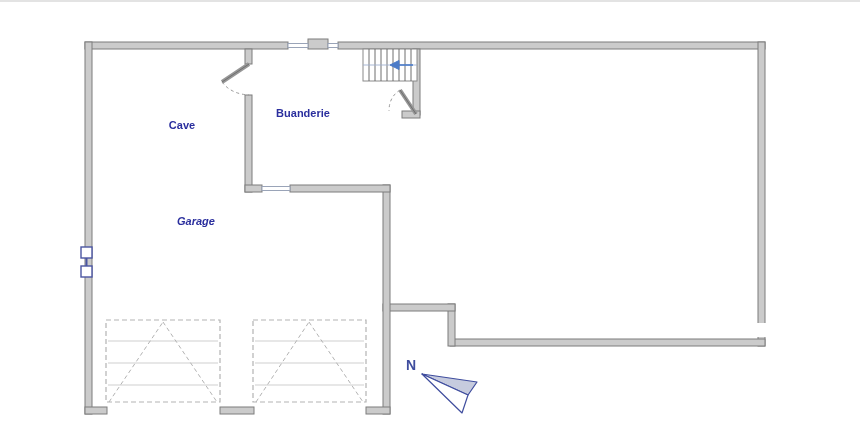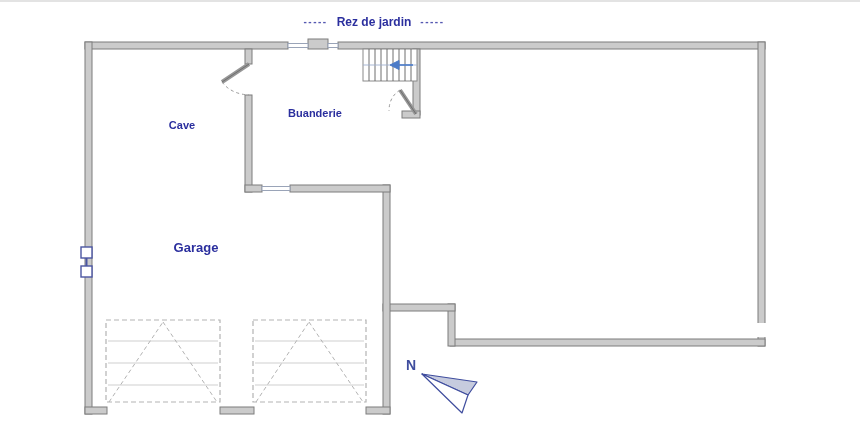--- a/index.html
+++ b/index.html
@@ -18,22 +18,22 @@
     transform:translate(-50%,-50%);
     color:#2b2f9e;
     font-weight:bold;
     white-space:nowrap;
     user-select:none;
   }
   .title-lbl{top:20px;left:374px;font-size:12px;}
   .title-lbl .dash{font-size:10px;letter-spacing:1.5px;opacity:.8;vertical-align:1px;}
   .title-lbl .ttl{margin:0 9px;}
   .cave-lbl{top:123px;left:182px;font-size:11px;text-align:center;}
-  .buanderie-lbl{top:111px;left:315px;font-size:11px;}
-  .garage-lbl{top:245px;left:196px;font-size:13px;}
+  .buanderie-lbl{top:111px;left:303px;font-size:11px;}
+  .garage-lbl{top:219px;left:196px;font-size:11px;font-style:italic;}
   .north-lbl{top:363px;left:411px;font-size:14px;color:#3f4d9e;}
 </style>
 </head>
 <body>
 
 <div class="plan">
 
   <svg width="860" height="431" viewBox="0 0 860 431">
 
     <g fill="#cbcbcb" stroke="#7d7d7d" stroke-width="1">
@@ -135,22 +135,19 @@
       <rect x="81" y="245" width="11" height="11" fill="#ffffff" stroke-width="1.4"></rect>
       <rect x="81" y="264" width="11" height="11" fill="#ffffff" stroke-width="1.4"></rect>
     </g>
 
     <g stroke="#3f4d9e" stroke-width="1.2" stroke-linejoin="round">
       <polygon points="422,372 477,380 468,393" fill="#c6cbde"></polygon>
       <polygon points="422,372 468,393 462,411" fill="#ffffff"></polygon>
     </g>
   </svg>
 
-  <div class="lbl title-lbl">
-    <span class="dash">-----</span><span class="ttl">Rez de jardin</span><span class="dash">-----</span>
-  </div>
 
   <div class="lbl cave-lbl">Cave</div>
   <div class="lbl buanderie-lbl">Buanderie</div>
   <div class="lbl garage-lbl">Garage</div>
   <div class="lbl north-lbl">N</div>
 
 </div>
 
 </body></html>

